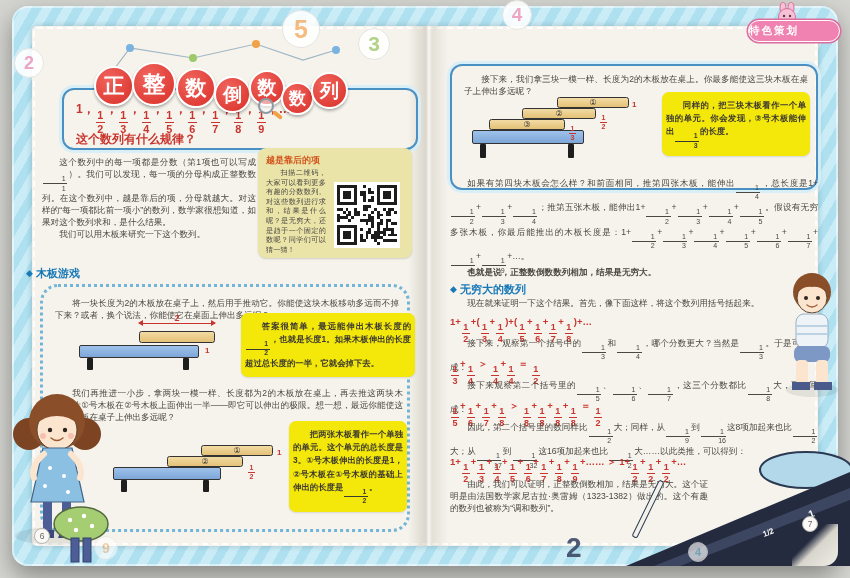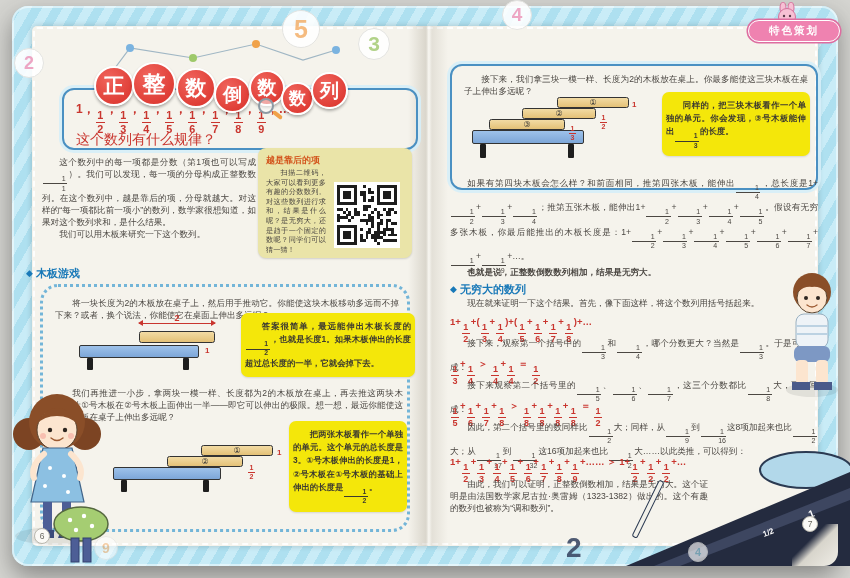--- a/index.html
+++ b/index.html
@@ -14,21 +14,21 @@
   .spine{position:absolute;left:408px;top:26px;width:40px;height:520px;
          background:linear-gradient(90deg,rgba(120,110,90,0),rgba(120,110,90,.22) 45%,rgba(255,255,255,.28) 52%,rgba(120,110,90,.14) 60%,rgba(120,110,90,0))}
   .p{position:absolute;font-size:8.6px;line-height:12.2px;color:#4b4742;text-indent:2em;text-align:justify}
   .frac{display:inline-flex;flex-direction:column;align-items:center;line-height:1;vertical-align:-0.55em;font-size:0.82em;margin:0 1px}
   .frac .fnum{border-bottom:1px solid currentColor;padding:0 1.5px 1px}
   .frac .fden{padding-top:.5px}
   .formula{position:absolute;color:#c9352e;font-weight:bold;font-size:9.5px;line-height:20px;white-space:nowrap}
   .formula .frac{font-size:.95em;vertical-align:-.6em}
   .seqline{position:absolute;color:#c9352e;font-weight:bold;font-size:12px;line-height:26px;white-space:nowrap}
   .seqline .frac{font-size:.9em;vertical-align:-.6em}
-  .qline{position:absolute;color:#c9352e;font-weight:normal;font-size:14px}
+  .qline{position:absolute;color:#c9352e;font-weight:bold;font-size:12px}
   .sec{position:absolute;color:#1979b8;font-weight:bold;font-size:11px}
   .sec .bullet{font-size:9px;margin-right:3px;vertical-align:1px}
   .ybox{position:absolute;background:#f4e70a;border-radius:7px;padding:7px 4px;font-size:8.4px;line-height:13.2px;
         color:#3c3a30;font-weight:600;text-align:justify;text-indent:2em;box-shadow:0 1px 2px rgba(0,0,0,.12)}
   .bluebox{position:absolute;border:2px solid #4a90c2;border-radius:12px;box-shadow:0 0 0 3px rgba(214,238,248,.9)}
   .gamebox{position:absolute;border:3px dotted #73b5d8;border-radius:18px}
   .tbl{position:absolute;background:linear-gradient(#9ec2ea,#7da6d8);border:1.5px solid #333;border-radius:2px}
   .leg{position:absolute;width:6px;height:12px;background:#1e1e1e;border-radius:1px}
   .board{position:absolute;background:linear-gradient(#f2dba4,#e4c177);border:1.5px solid #333;border-radius:2.5px;
          display:flex;align-items:center;justify-content:center;font-size:8px;color:#333;line-height:1}
@@ -40,21 +40,21 @@
   .dim::before{left:-1px;border-right:5px solid #c9352e;border-left:0}
   .dim::after{right:-1px;border-left:5px solid #c9352e;border-right:0}
   .tchar{position:absolute;border-radius:50%;background:radial-gradient(circle at 35% 30%,#f0645c,#d92f28);color:#fff;
          font-weight:bold;display:flex;align-items:center;justify-content:center;border:2px solid #fff;box-shadow:0 2px 3px rgba(0,0,0,.3)}
   .deco-num{position:absolute;border-radius:50%;background:rgba(255,255,255,.92);border:1px solid #e3e3e0;
             display:flex;align-items:center;justify-content:center;font-weight:bold;opacity:.95}
   .deco-plain{position:absolute;font-weight:bold;opacity:.9}
   .pnum{position:absolute;width:16px;height:16px;border-radius:50%;background:#fbfaf6;border:1px solid #b9b7ae;
         display:flex;align-items:center;justify-content:center;font-size:8.5px;color:#6a6860}
   .badge{position:absolute;background:#ef82b0;border:1.5px solid #fff;box-shadow:0 0 0 1.5px #dd6da0;border-radius:11px;
-         display:flex;align-items:center;justify-content:center;color:#fff;font-weight:bold;font-size:10.5px;letter-spacing:2px}
+         display:flex;align-items:center;color:#fff;font-weight:bold;font-size:10.5px;letter-spacing:2px}
   .qrbox{position:absolute;background:#eae4a8;border-radius:8px;box-shadow:0 1px 2px rgba(0,0,0,.15)}
   .qrtitle{position:absolute;color:#d3571f;font-weight:bold;font-size:9px}
   .qrbody{position:absolute;font-size:7.2px;line-height:9.6px;color:#4b4742;text-indent:2em;text-align:justify}
   .mag{position:absolute;width:16px;height:16px;border:2.5px solid #8d9aa4;border-radius:50%;background:rgba(255,255,255,.55)}
   .mag::after{content:"";position:absolute;left:12px;top:13px;width:11px;height:4px;background:#f0a24a;border-radius:2px;transform:rotate(38deg)}
   .curl{position:absolute;left:792px;top:524px;width:46px;height:42px;border-bottom-right-radius:14px;
         background:linear-gradient(315deg,#efede6 0%,#d8d5cc 45%,rgba(216,213,204,0) 62%)}
   svg{display:block}
 </style>
 </head>

